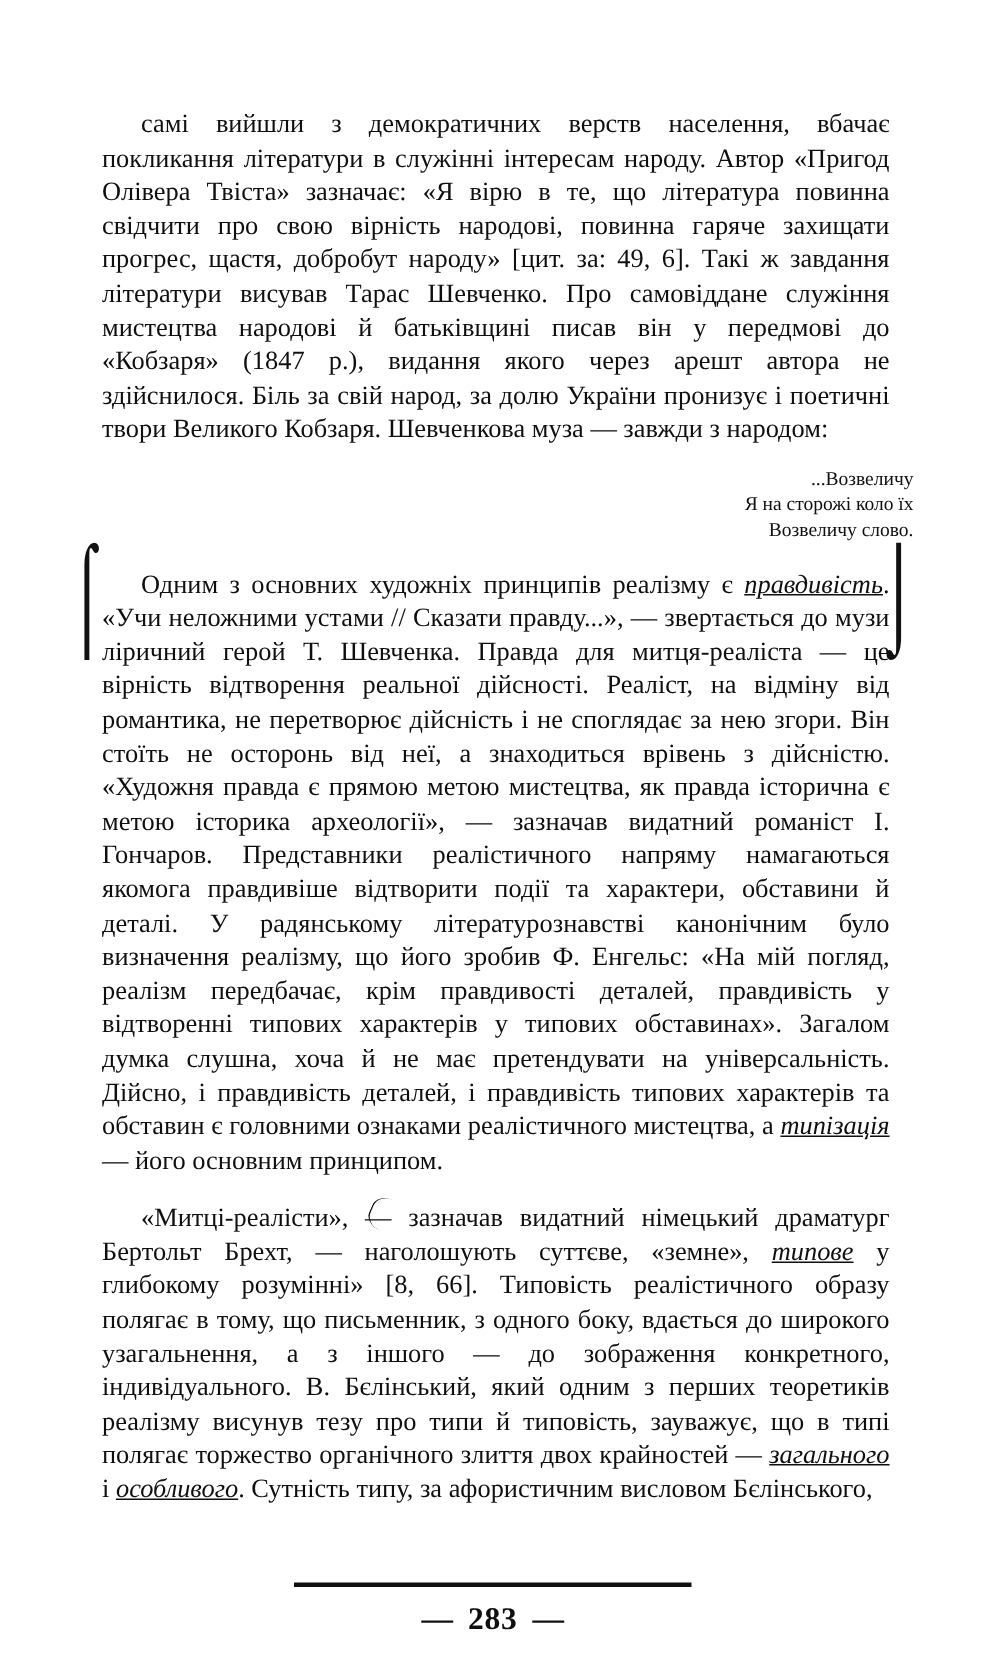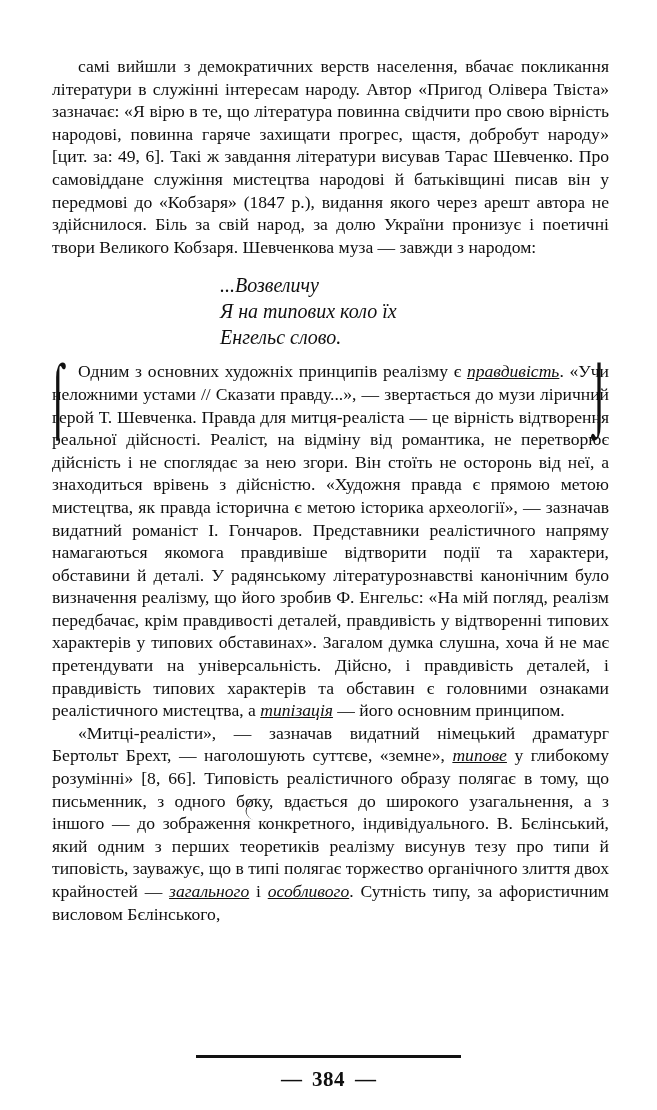--- a/index.html
+++ b/index.html
@@ -24,30 +24,29 @@
     padding: 55px 48px 0 52px;
   }
   .body-text {
     font-size: 17.6px;
     line-height: 1.285;
     text-align: justify;
     text-justify: inter-word;
     hyphens: manual;
   }
   .para {
-    margin: 0;
+    margin: 16px;
     text-indent: 26px;
   }
   .verse {
     margin: 14px 0 10px 0;
     padding-left: 168px;
-    font-size: 20px;
+    font-size: 13px;
     line-height: 1.30;
-    text-align: left;
-    font-style: italic;
+    text-align: right;
   }
   .verse div {
     white-space: pre;
   }
   .ital {
     font-style: italic;
     text-decoration: underline;
   }
   .bracket-left, .bracket-right {
     position: absolute;
@@ -111,31 +110,31 @@
 </head>
 <body>
 
 <div class="page">
   <div class="body-text">
 
     <p class="para p1"><span>самі вийшли з демократичних верств населення, вбачає покликання літератури в служінні інтересам народу. Автор «Пригод Олівера Твіста» зазначає: «Я вірю в те, що література повинна свідчити про свою вірність народові, повинна гаряче захищати прогрес, щастя, добробут народу» [цит. за: 49, 6]. Такі ж завдання літератури висував Тарас Шевченко. Про самовіддане служіння мистецтва народові й батьківщині писав він у передмові до «Кобзаря» (1847 р.), видання якого через арешт автора не здійснилося. Біль за свій народ, за долю України пронизує і поетичні твори Великого Кобзаря. Шевченкова муза — завжди з народом:</span></p>
 
     <div class="verse">
       <div>...Возвеличу</div>
-      <div>Я на типових коло їх</div>
-      <div>Енгельс слово.</div>
+      <div>Я на сторожі коло їх</div>
+      <div>Возвеличу слово.</div>
     </div>
 
     <p class="para"><span>Одним з основних художніх принципів реалізму є </span><span class="ital">правдивість</span><span>. «Учи неложними устами // Сказати правду...», — звертається до музи ліричний герой Т. Шевченка. Правда для митця-реаліста — це вірність відтворення реальної дійсності. Реаліст, на відміну від романтика, не перетворює дійсність і не споглядає за нею згори. Він стоїть не осторонь від неї, а знаходиться врівень з дійсністю. «Художня правда є прямою метою мистецтва, як правда історична є метою історика археології», — зазначав видатний романіст І. Гончаров. Представники реалістичного напряму намагаються якомога правдивіше відтворити події та характери, обставини й деталі. У радянському літературознавстві канонічним було визначення реалізму, що його зробив Ф. Енгельс: «На мій погляд, реалізм передбачає, крім правдивості деталей, правдивість у відтворенні типових характерів у типових обставинах». Загалом думка слушна, хоча й не має претендувати на універсальність. Дійсно, і правдивість деталей, і правдивість типових характерів та обставин є головними ознаками реалістичного мистецтва, а </span><span class="ital">типізація</span><span> — його основним принципом.</span></p>
 
     <p class="para"><span>«Митці-реалісти», — зазначав видатний німецький драматург Бертольт Брехт, — наголошують суттєве, «земне», </span><span class="ital">типове</span><span> у глибокому розумінні» [8, 66]. Типовість реалістичного образу полягає в тому, що письменник, з одного боку, вдається до широкого узагальнення, а з іншого — до зображення конкретного, індивідуального. В. Бєлінський, який одним з перших теоретиків реалізму висунув тезу про типи й типовість, зауважує, що в типі полягає торжество органічного злиття двох крайностей — </span><span class="ital">загального</span><span> і </span><span class="ital">особливого</span><span>. Сутність типу, за афористичним висловом Бєлінського,</span></p>
 
   </div>
 </div>
 
 <div class="bracket-left">⌠</div>
 <div class="bracket-right">⌡</div>
 <div class="pen-mark"></div>
 
 <div class="rule"></div>
 <div class="footer">
-  <span class="dash">—</span><span class="page-number">384</span><span class="dash">—</span>
+  <span class="dash">—</span><span class="page-number">283</span><span class="dash">—</span>
 </div>
 
 </body></html>

